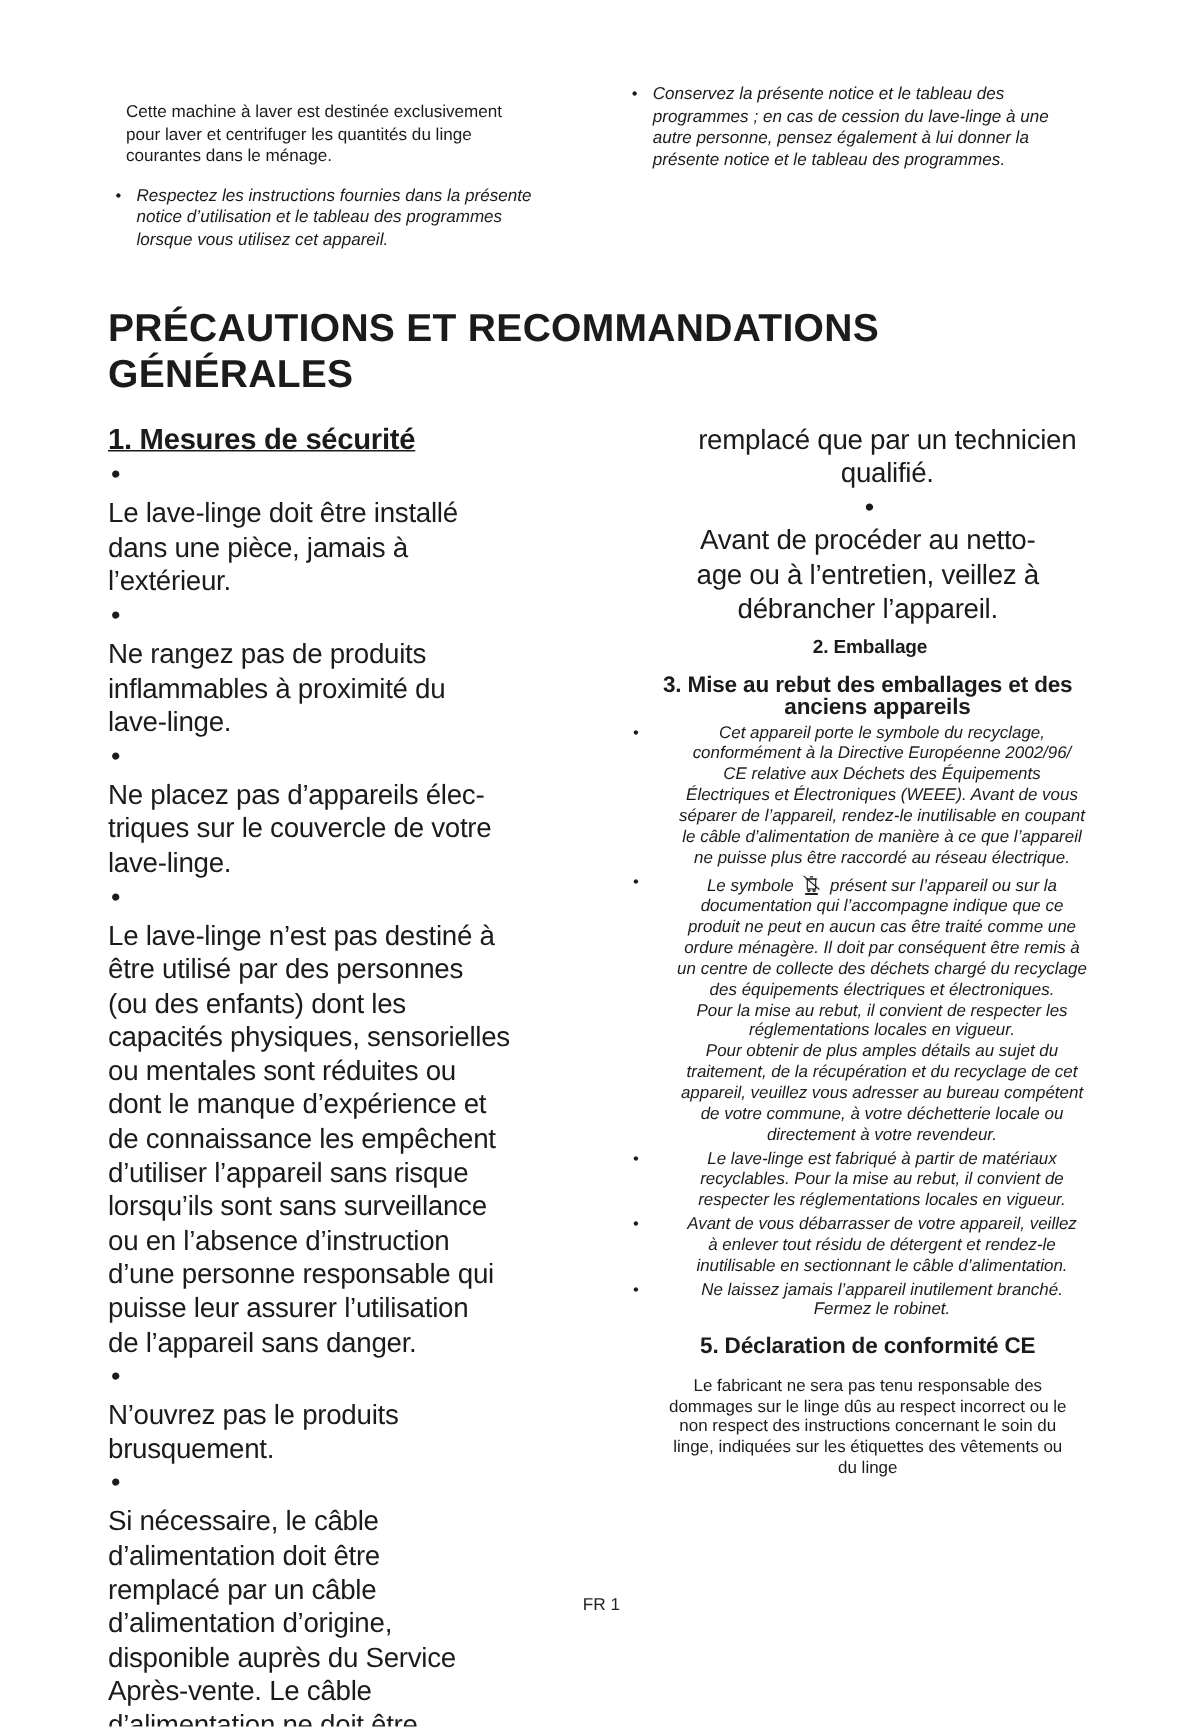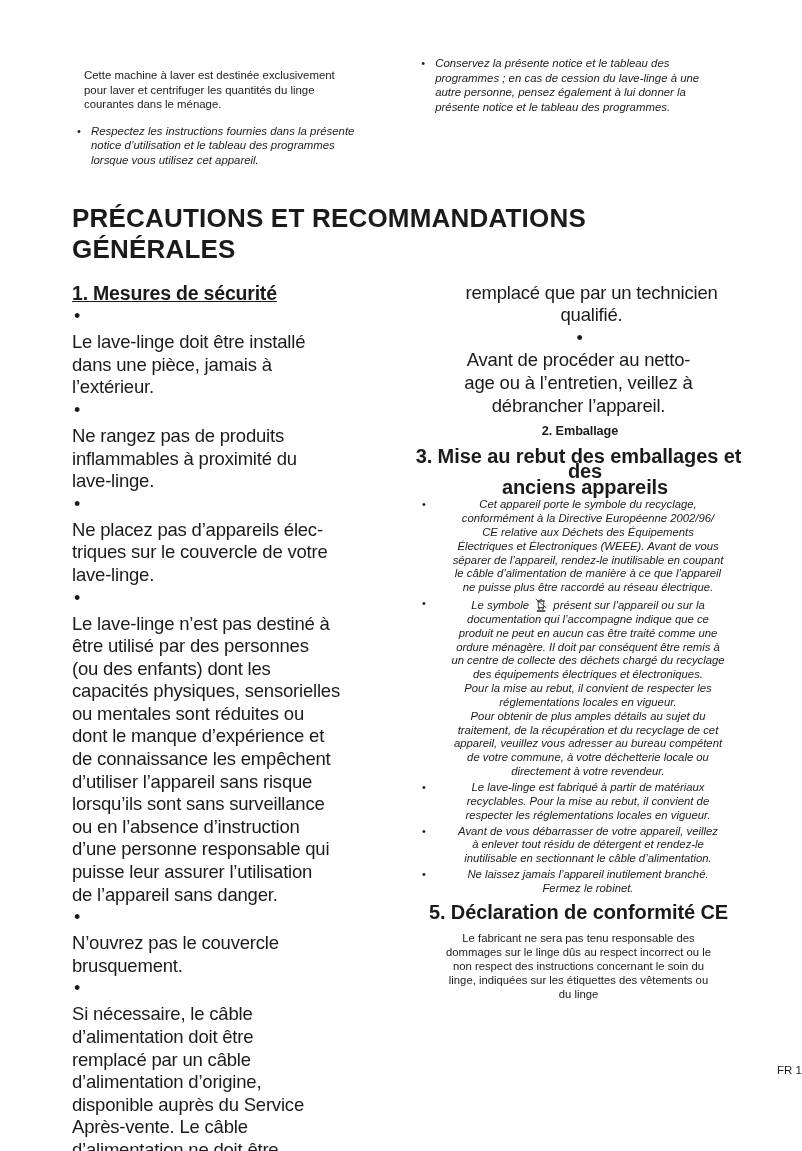--- a/index.html
+++ b/index.html
@@ -37,29 +37,29 @@
   
   .big{font-size:18.5px;line-height:22.6px;letter-spacing:-0.2px;}
   .h3-big{font-size:19.5px;font-weight:700;margin:0 0 1px 0;letter-spacing:-0.2px;text-decoration:underline;}
   .bb{display:flex;flex-direction:column;}
   .bb .dot{flex:0 0 26px;padding-left:2px;box-sizing:border-box;}
   .bb .dot::before{content:"•";font-size:18px;}
   .bb .bt{flex:1;}
   .big-cont{padding-left:26px;}
 
   
-  .sec-h{font-size:20px;font-weight:700;line-height:15.5px;
+  .sec-h{font-size:15px;font-weight:700;line-height:15.5px;
          margin:9px 0 3px 0;padding-left:13px;text-indent:-13px;letter-spacing:-0.1px;}
   .sec-h.sm{font-size:12.7px;margin:7px 0 2px 3px;}
   .small{font-size:11.3px;line-height:13.85px;}
   .small .sb{margin-bottom:2px;}
   .disclaimer{margin-top:12px;}
 
   .weee-icon{display:inline-block;vertical-align:-3px;margin:0 2px;}
-  .footer{position:absolute;top:1064px;left:0;width:802px;text-align:right;
+  .footer{position:absolute;top:1064px;left:0;width:802px;text-align:center;
           font-size:11.5px;color:#222;}
 </style>
 </head>
 <body>
 
 <div class="page">
 
 
   <div class="intro">
     <div class="intro-col1">
@@ -120,21 +120,21 @@
 de connaissance les empêchent
 d’utiliser l’appareil sans risque
 lorsqu’ils sont sans surveillance
 ou en l’absence d’instruction
 d’une personne responsable qui
 puisse leur assurer l’utilisation
 de l’appareil sans danger.</span>
       </div>
       <div class="bb">
         <span class="dot"></span>
-        <span class="bt lines">N’ouvrez pas le couvercle
+        <span class="bt lines">N’ouvrez pas le produits
 brusquement.</span>
       </div>
       <div class="bb">
         <span class="dot"></span>
         <span class="bt lines">Si nécessaire, le câble
 d’alimentation doit être
 remplacé par un câble
 d’alimentation d’origine,
 disponible auprès du Service
 Après-vente. Le câble

